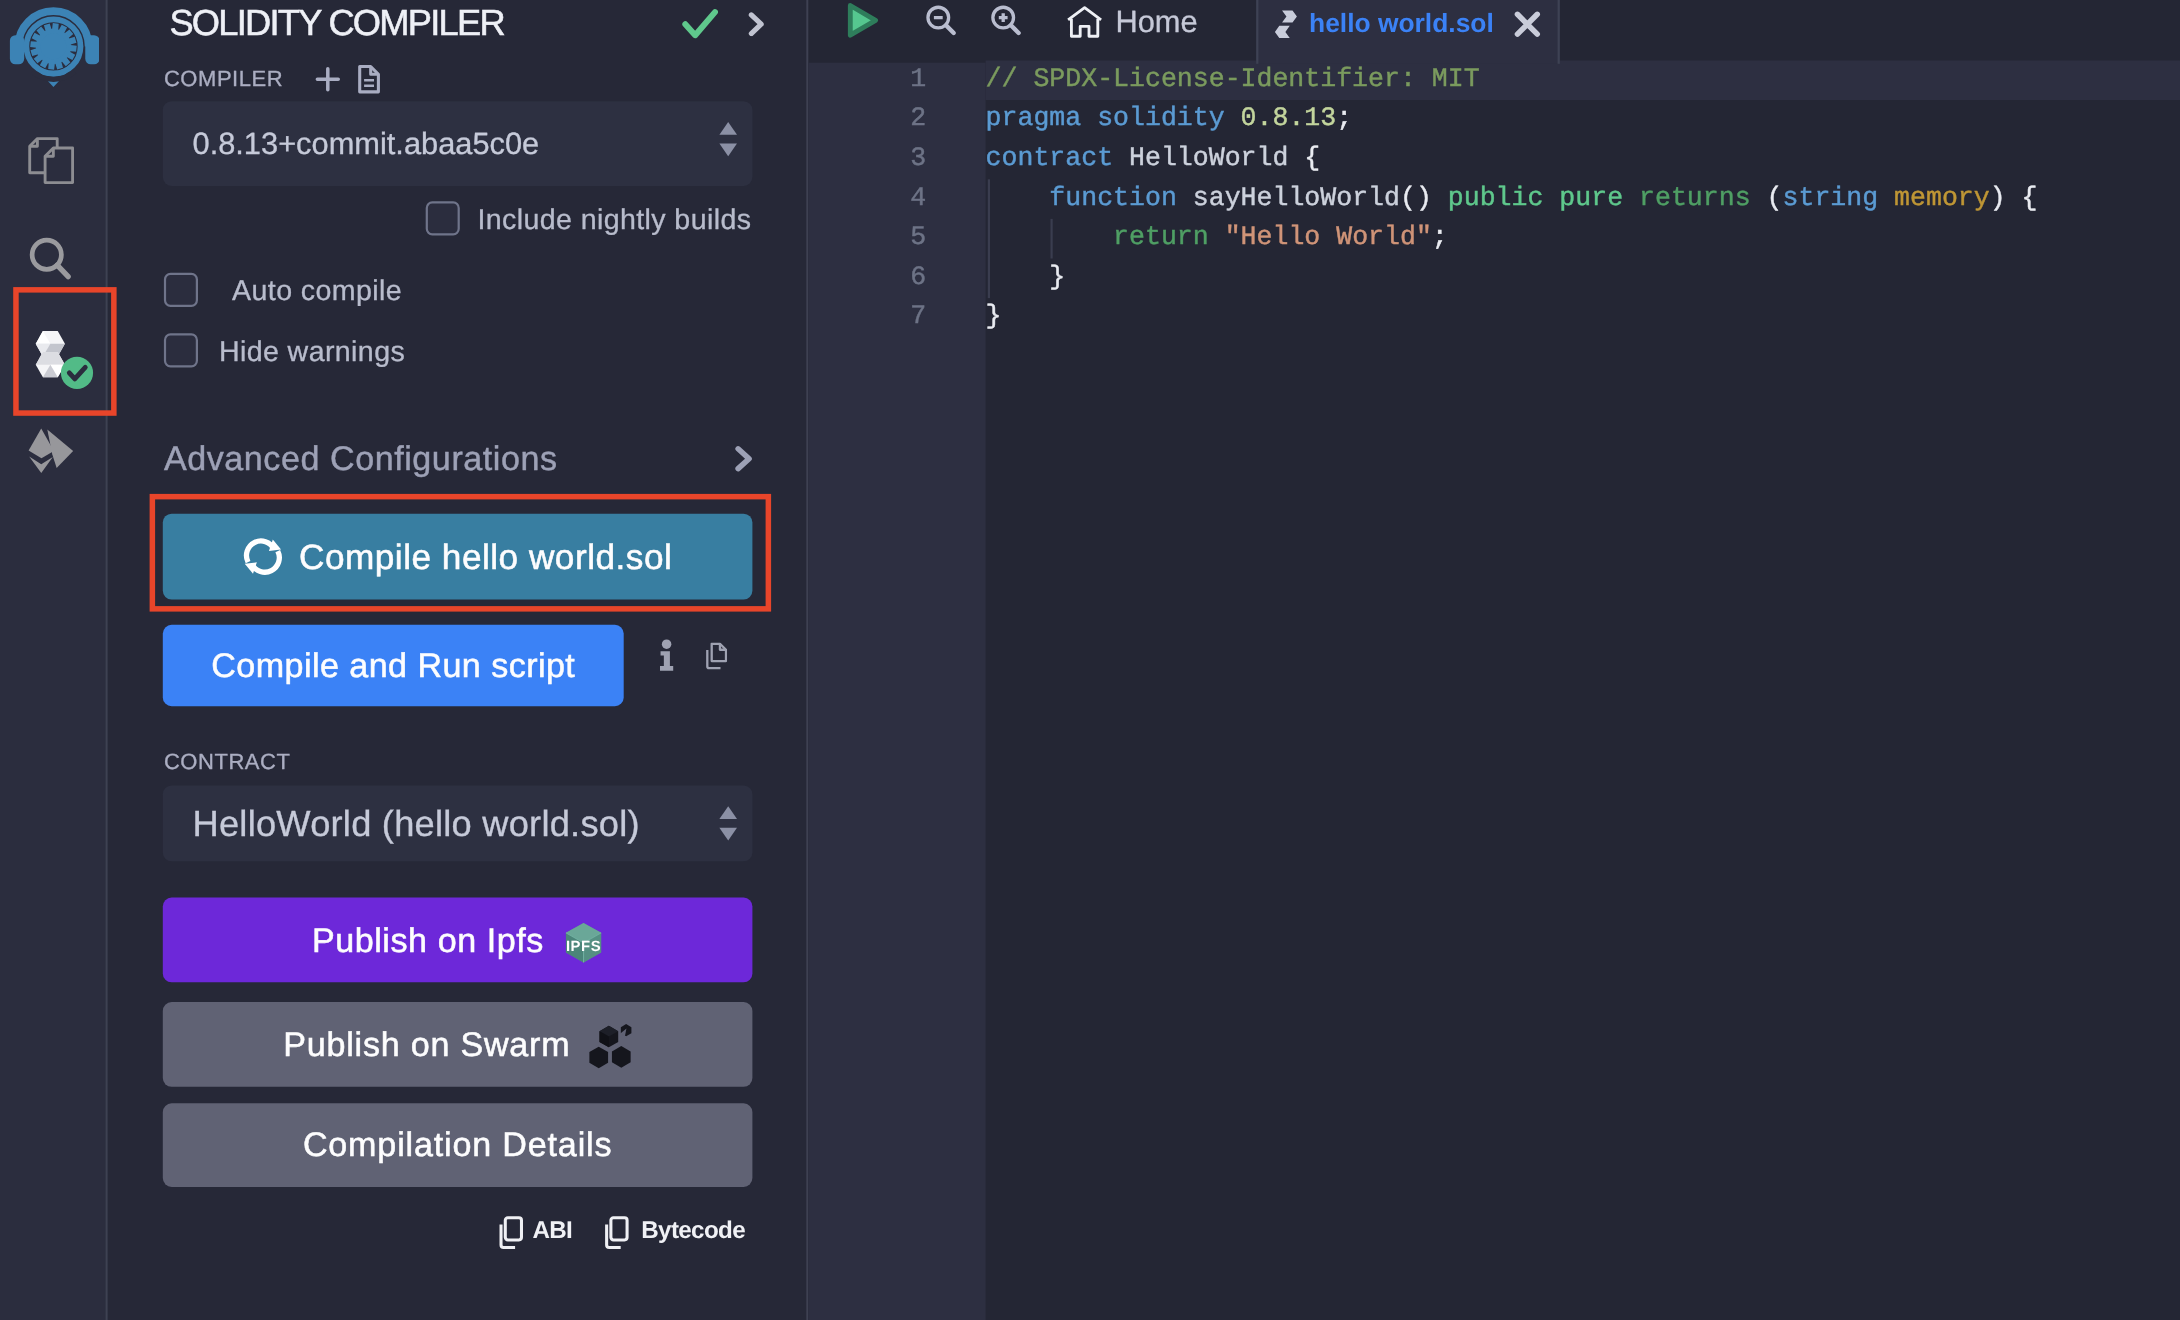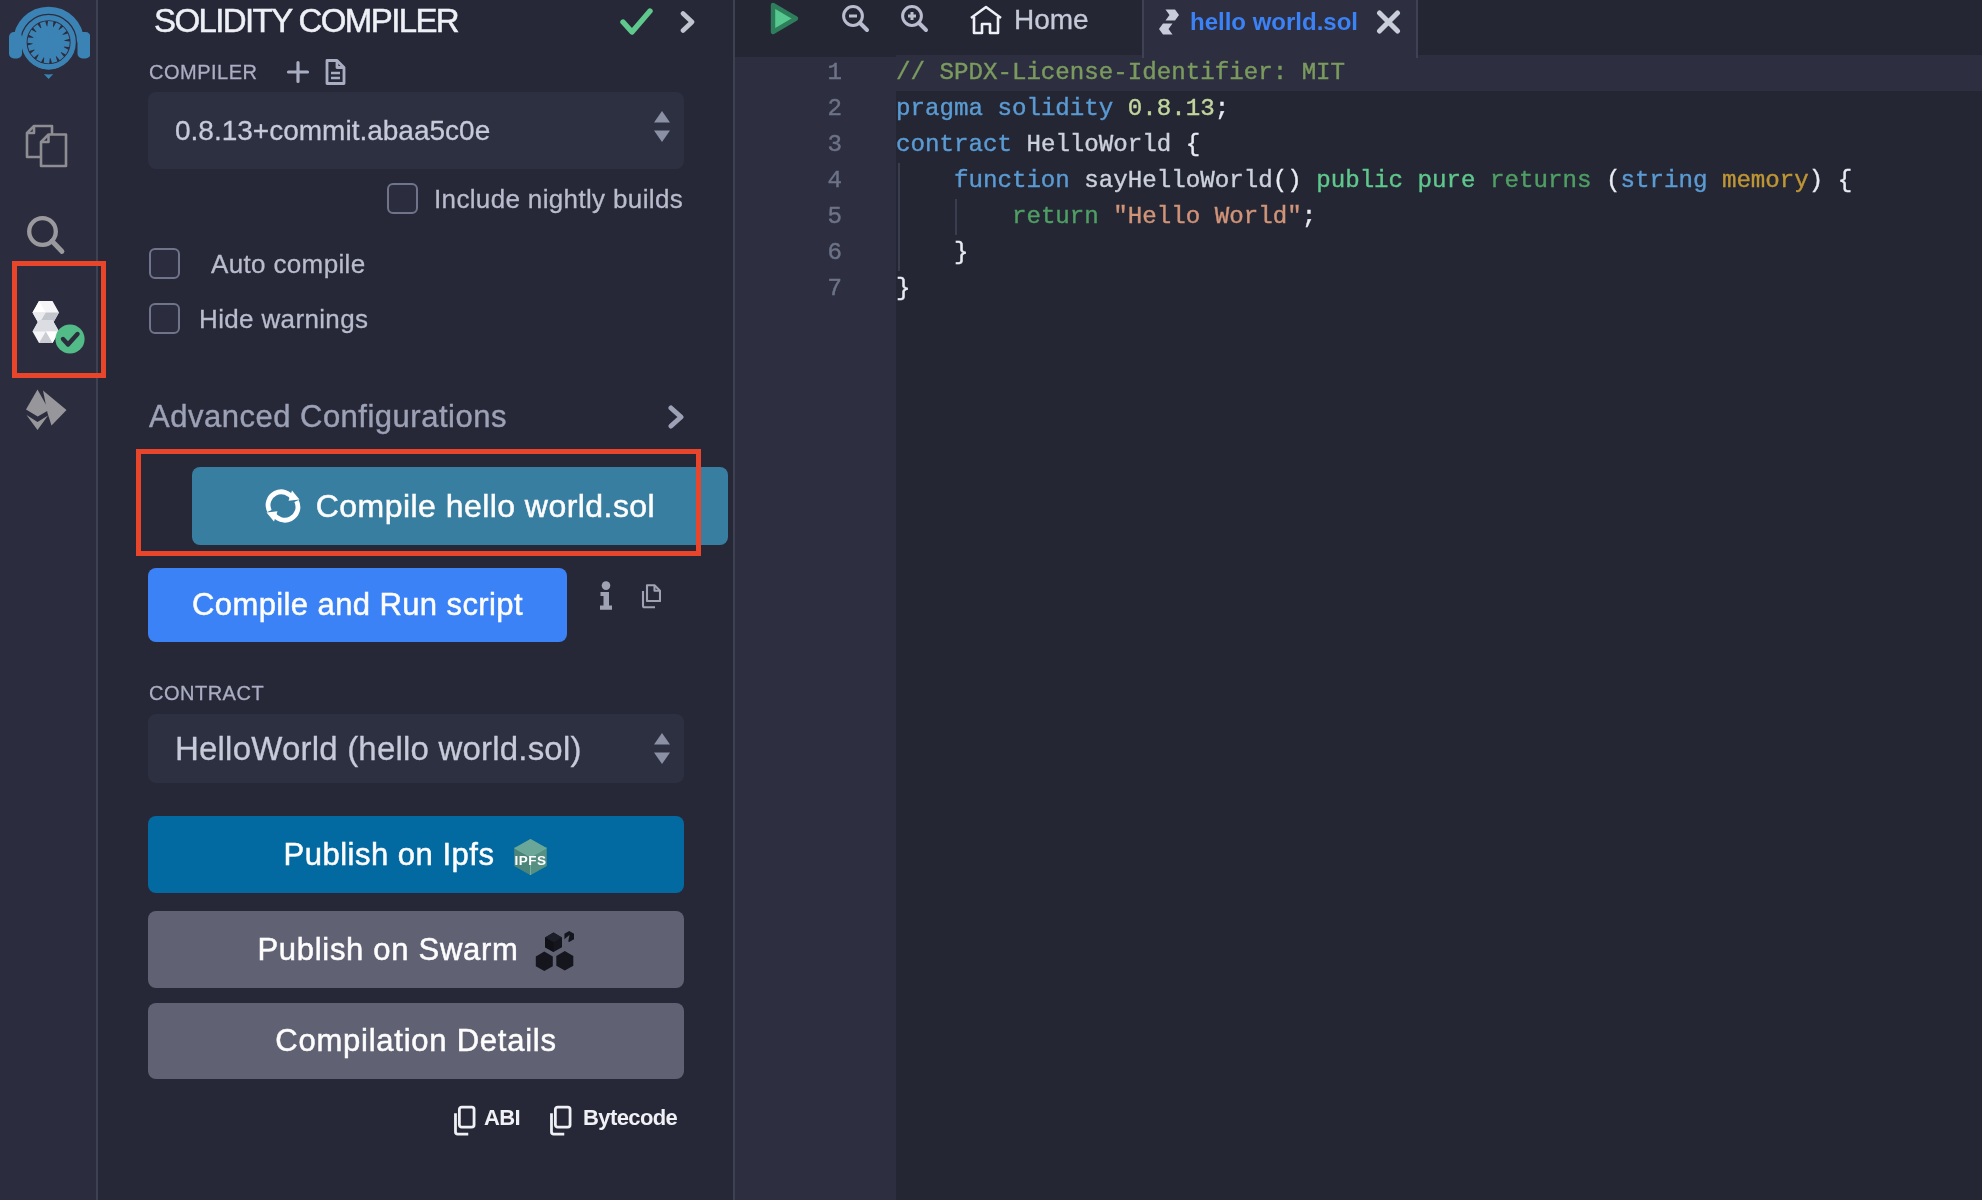--- a/index.html
+++ b/index.html
@@ -26,23 +26,23 @@
   #cb1 { left:387px; top:183px; }
   #cb2 { left:149px; top:248px; }
   #cb3 { left:149px; top:303px; }
   .cblbl { font-size:26px; color:#b8bccc; letter-spacing:0.35px; height:31px; line-height:33px; -webkit-text-stroke:0.3px; }
   #cbl1 { left:434px; top:183px; }
   #cbl2 { left:199px; top:248px;margin-left:12px; }
   #cbl3 { left:199px; top:303px; }
   #advcfg { left:149px; top:400px; height:33px; line-height:33px; font-size:31px; letter-spacing:0.5px; color:#9da1b6; -webkit-text-stroke:0.4px; }
   #redbox2 { left:136px; top:449px; width:565px; height:107px; border:5px solid #e8452a; z-index:5; }
   .btn { left:148px; width:536px; border-radius:8px; color:#fdfdfe; display:flex; align-items:center; justify-content:center; -webkit-text-stroke:0.5px; }
-  #btnCompile { top:467px; height:78px; background:#387ea1; font-size:32px; letter-spacing:0.45px;margin-left:44px; }
+  #btnCompile { top:467px; height:78px; background:#387ea1; font-size:32px; letter-spacing:0.45px; }
   #btnRun { top:568px; width:419px; height:74px; background:#3b82f6; font-size:31px; letter-spacing:0.4px; }
-  #btnIpfs { top:816px; height:77px; background:#0369a1; font-size:31px; letter-spacing:0.5px; }
+  #btnIpfs { top:816px; height:77px; background:#6d28d9; font-size:31px; letter-spacing:0.5px; }
   #btnSwarm { top:911px; height:77px; background:#606274; font-size:31px; letter-spacing:0.7px; }
   #btnDetails { top:1003px; height:76px; background:#606274; font-size:31px; letter-spacing:0.75px; }
   .abirow { top:1105px; height:37px; display:flex; align-items:flex-start; color:#f0f1f5; font-weight:bold; font-size:22px; letter-spacing:-0.6px; }
 
   
   #sep2 { left:733px; top:0; width:2px; height:1200px; background:#3e4152; }
   #editor { left:735px; top:0; width:1247px; height:1200px; background:#242634; }
   #gutter { left:735px; top:57px; width:161px; height:1143px; background:#2d2f41; }
   #curline { left:896px; top:55px; width:1086px; height:36px; background:#2d2f41; }
   #tab { left:1142px; top:0px; width:276px; height:58px; background:#2d2f41; border-left:2px solid #3e4254; border-right:2px solid #3e4254; }

